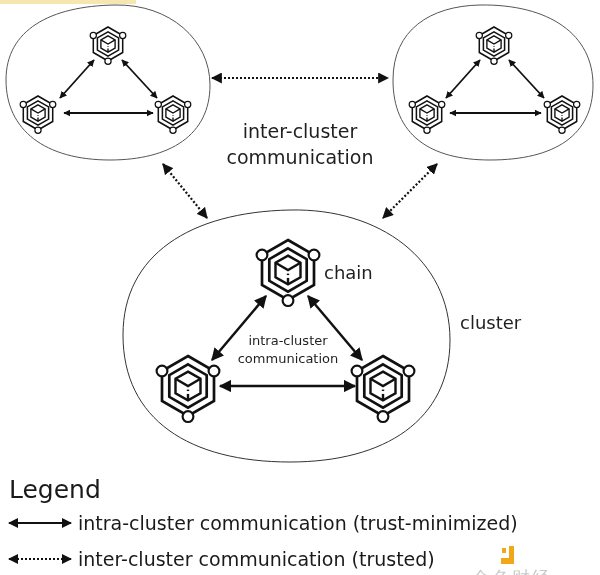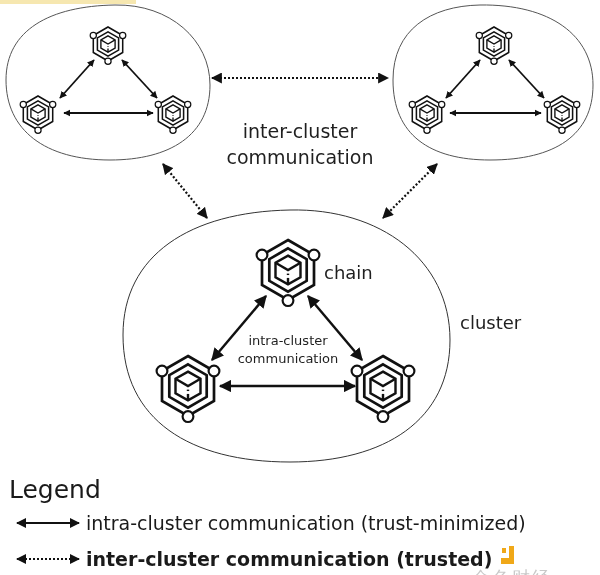--- a/index.html
+++ b/index.html
@@ -1,24 +1,24 @@
 <!DOCTYPE html>
 <html><head>
   <meta charset="utf-8">
   <style>
     html, body { margin: 0; padding: 0; background: #ffffff; }
     body { width: 600px; height: 575px; position: relative; overflow: hidden; font-family: "DejaVu Sans", sans-serif; color: #1a1a1a; }
     #canvas { position: absolute; left: 0; top: 0; }
     .topbar { position: absolute; left: 0; top: 0; width: 136px; height: 4px; background: #f6e7b0; }
     .lbl { font-family: "DejaVu Sans", sans-serif; fill: #1f1f1f; }
     .legend-title { position: absolute; left: 9px; top: 475px; font-size: 25px; color: #1a1a1a; }
-    .legend-row { position: absolute; left: 14px; height: 26px; display: flex; align-items: center; font-size: 19px; color: #1a1a1a; white-space: nowrap; }
+    .legend-row { position: absolute; left: 6px; height: 26px; display: flex; align-items: center; font-size: 19px; color: #1a1a1a; white-space: nowrap; }
     .legend-row svg { margin-right: 4px; }
     .row1 { top: 510px; }
-    .row2 { top: 546px; font-weight: bold; }
+    .row2 { top: 546px; }
     .watermark { position: absolute; left: 464px; top: 544px; display: flex; align-items: center; flex-direction: column; }
     .wm-logo { width: 16px; height: 22px; position: relative; }
     .wm-text { font-size: 18px; color: #c9c9c9; margin-left: 8px; letter-spacing: 2px; font-family: "DejaVu Sans", sans-serif; }
   </style>
 </head>
 <body>
 
 <div class="topbar"></div>
 
 <svg id="canvas" width="600" height="575" viewBox="0 0 600 575">

